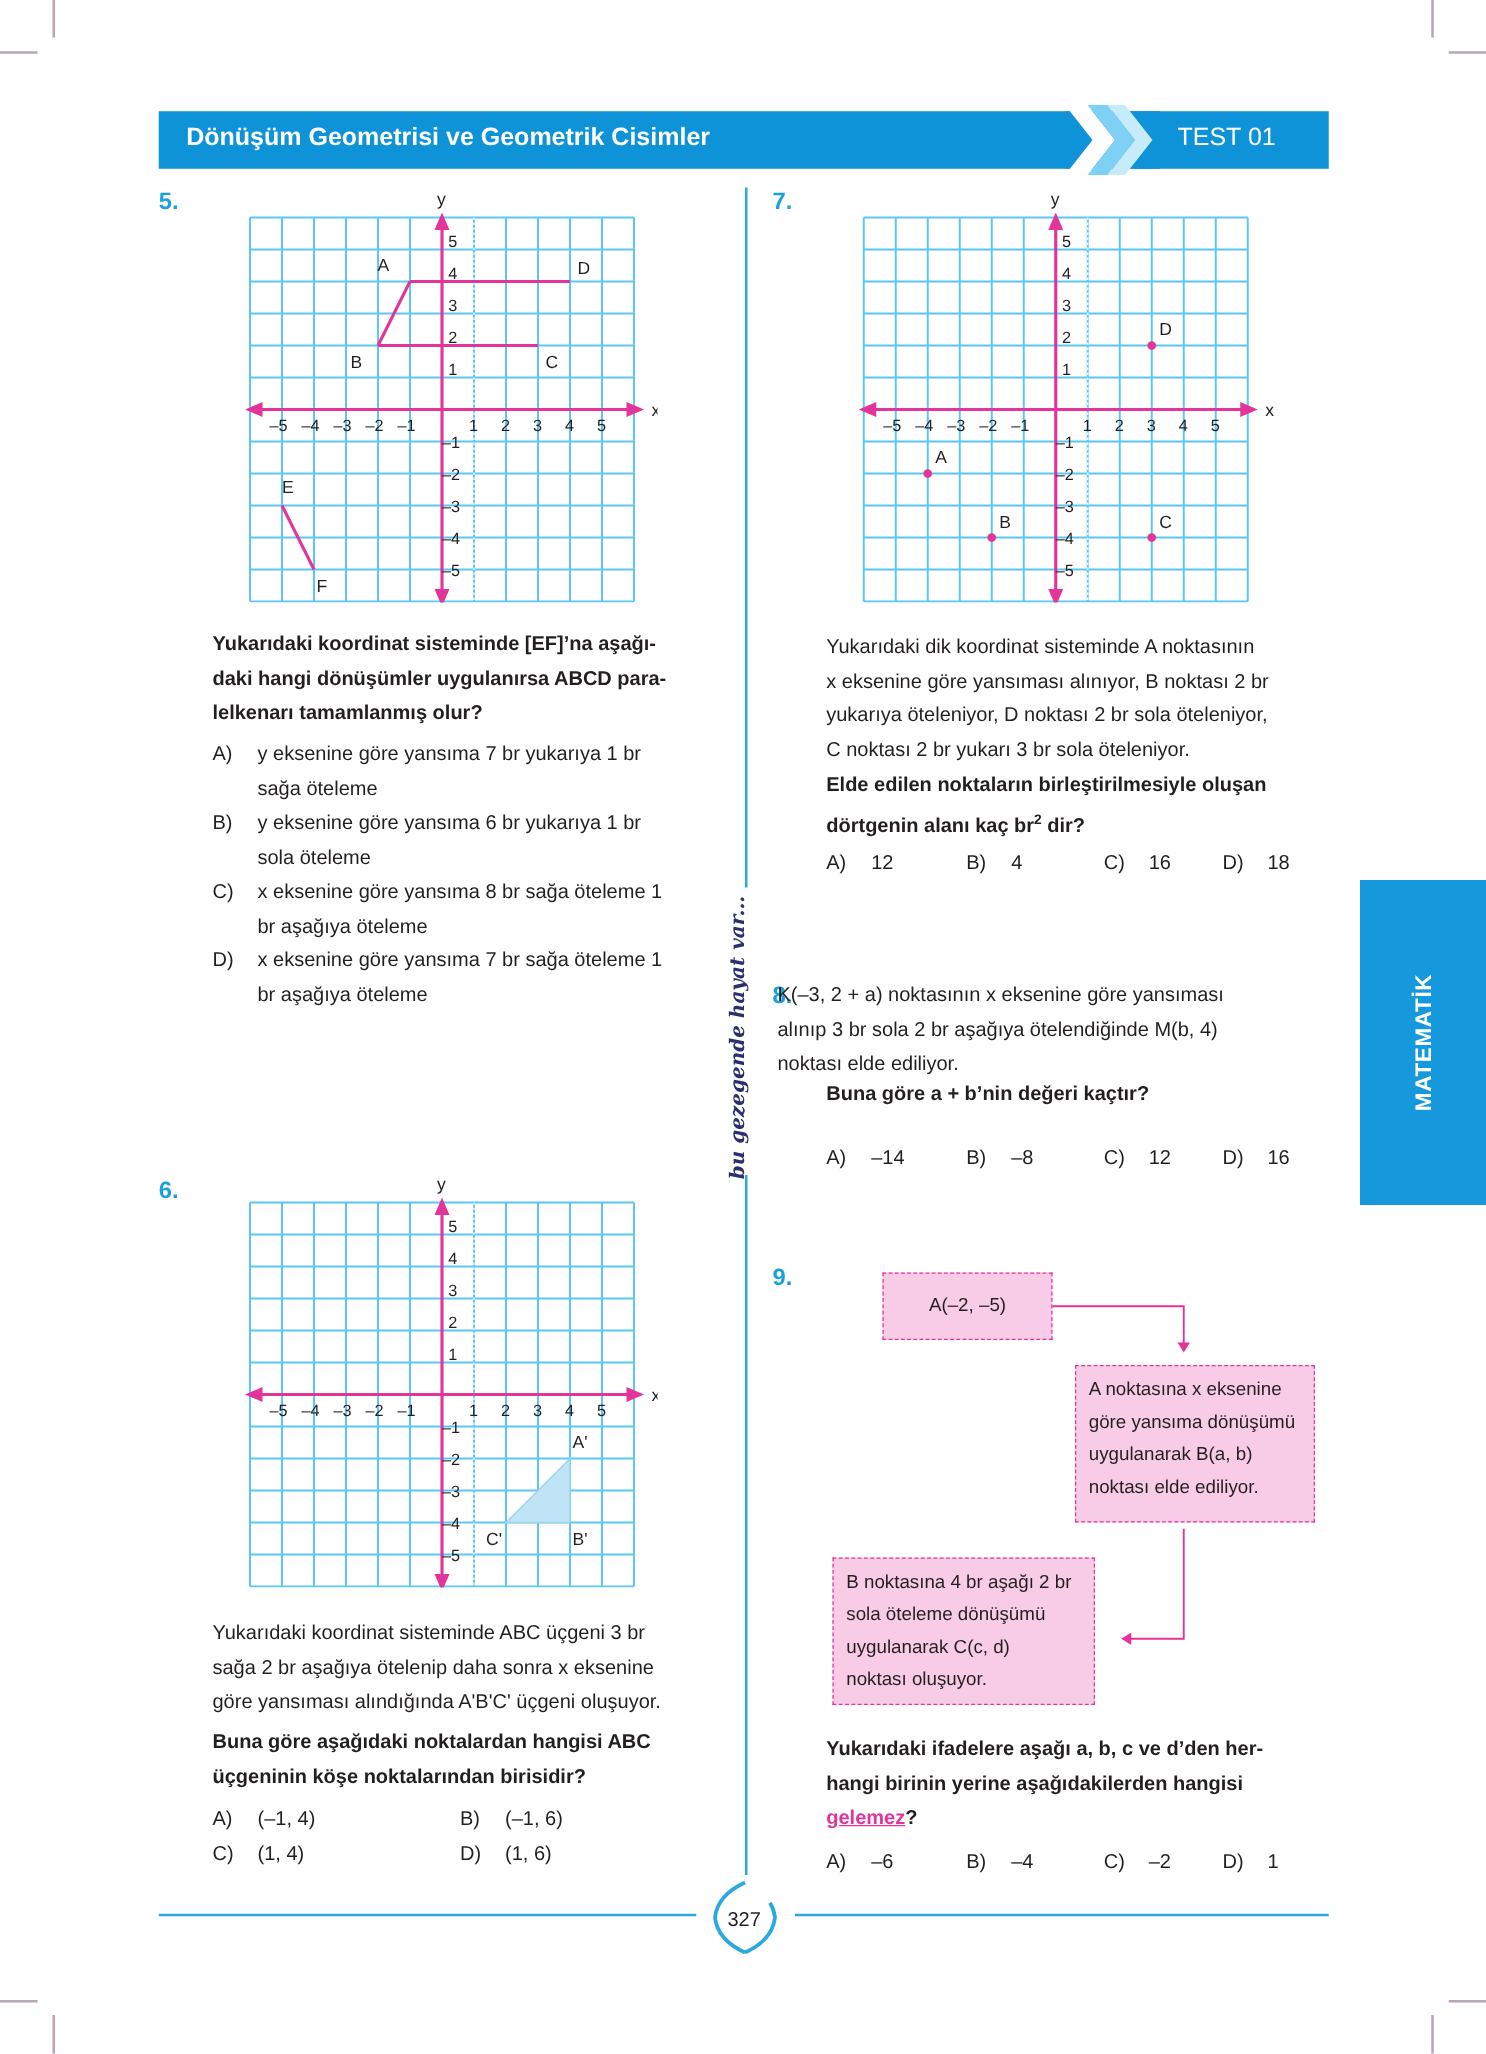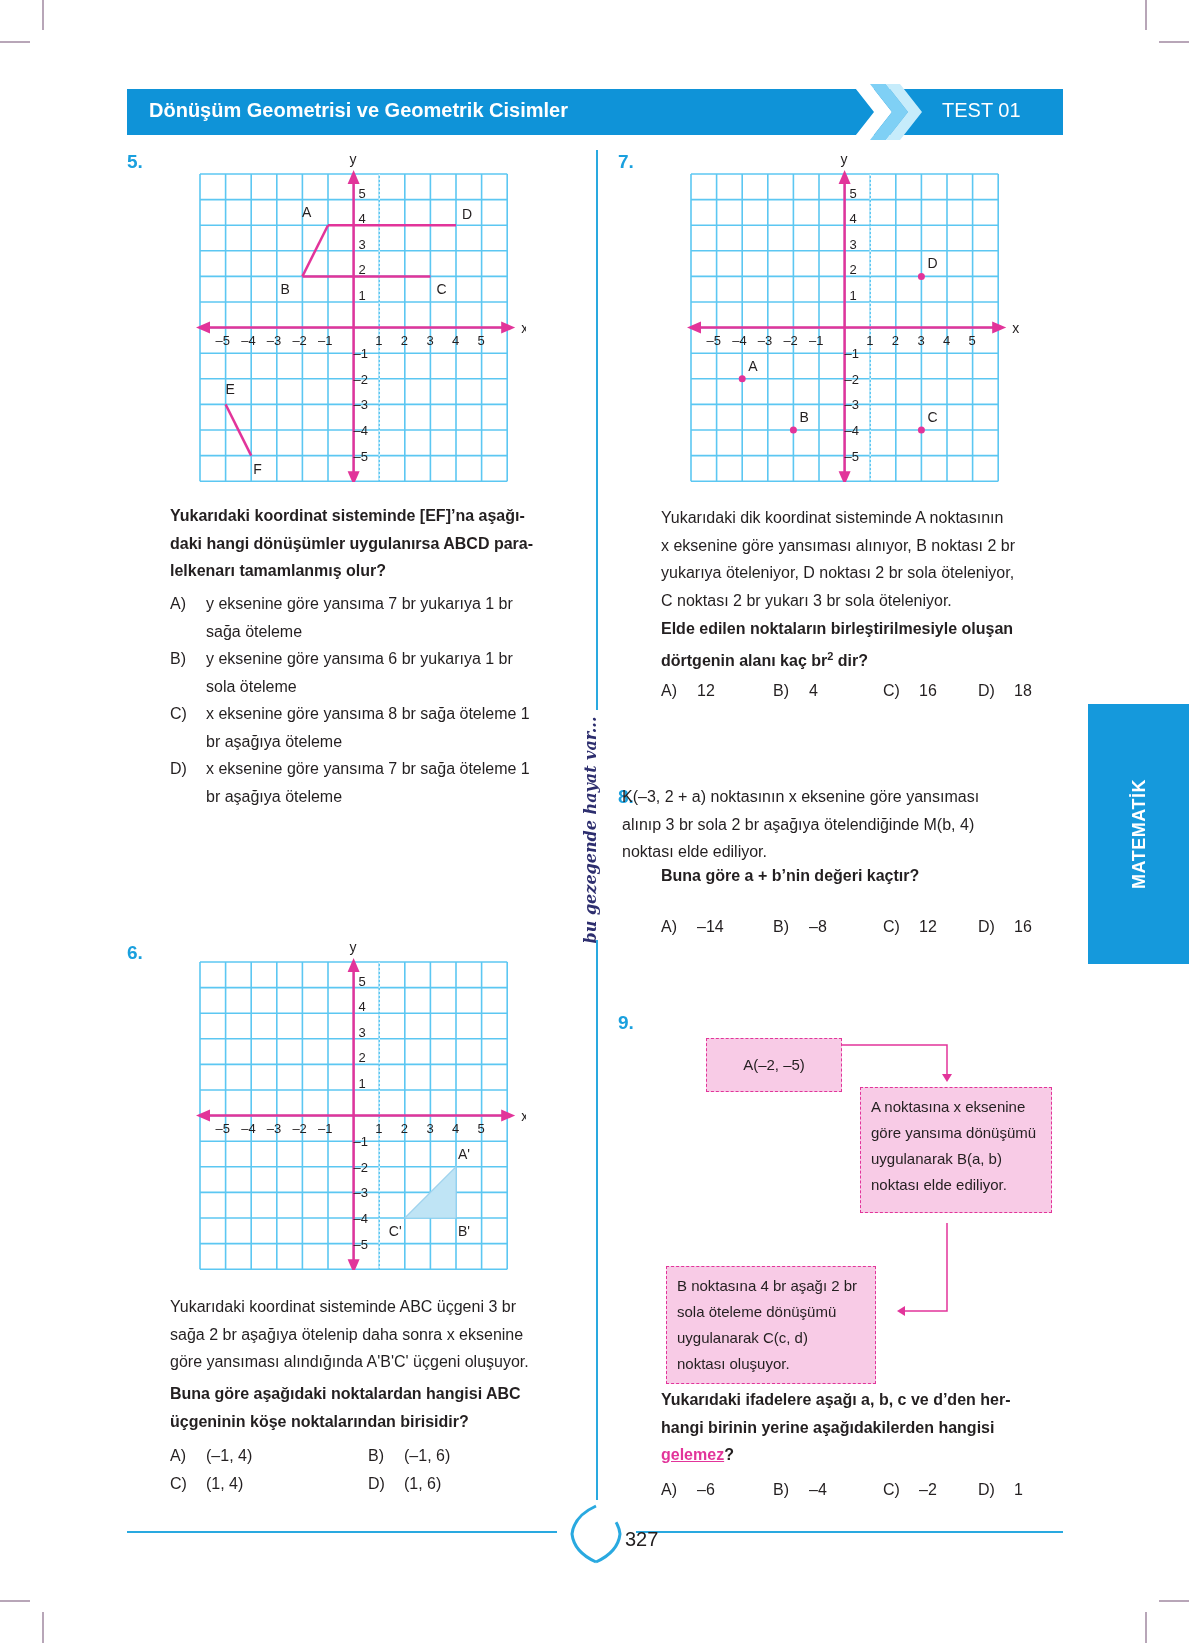--- a/index.html
+++ b/index.html
@@ -11,27 +11,27 @@
   .header-title { left: 149px; top: 99px; font-size: 20px; font-weight: bold; color: #fff; }
   .header-test { left: 942px; top: 99px; font-size: 20px; font-weight: normal; color: #fff; }
   .chevrons { left: 852px; top: 84px; width: 76px; height: 56px; }
   .qnum { font-size: 19px; font-weight: bold; color: #1aa0de; }
   .vdivider { left: 596px; width: 2px; background: #29a9e0; }
   .txt { font-size: 16px; line-height: 27.5px; }
   .bold { font-weight: bold; }
   .opt-row { display: flex; font-size: 16px; }
   .opt-letter { width: 36px; flex: none; }
   .graph { position: absolute; }
-  .pinkbox { position: absolute; background: #f8cbe6; border: 1.5px dashed #e2349a; font-size: 15px; line-height: 26px; padding: 6px 10px; margin-top: 20px; }
+  .pinkbox { position: absolute; background: #f8cbe6; border: 1.5px dashed #e2349a; font-size: 15px; line-height: 26px; padding: 6px 10px; }
   .side-tab { left: 1088px; top: 704px; width: 101px; height: 260px; background: #1599dc; }
   .side-tab-text { position: absolute; left: 50%; top: 50%; transform: translate(-50%,-50%) rotate(-90deg); color: #fff; font-weight: bold; font-size: 18px; white-space: nowrap; letter-spacing: 0.5px; }
   .slogan { left: 560px; top: 720px; width: 60px; height: 220px; }
   .slogan-text { position: absolute; left: 50%; top: 50%; transform: translate(-50%,-50%) rotate(-90deg); font-family: "DejaVu Serif", serif; font-style: italic; font-weight: bold; font-size: 16px; white-space: nowrap; color: #2d2e6e; }
   .footer-line { height: 1.5px; background: #29a9e0; }
-  .pagenum { left: 582px; top: 1528px; font-size: 20px; color: #231f20; margin-left: 43px; }
+  .pagenum { left: 582px; top: 1528px; font-size: 16px; color: #231f20; }
   .highlight { color: #e2349a; text-decoration: underline; }
 </style>
 </head>
 <body>
 
 <div class="crop" style="left:42px;top:0;width:2px;height:30px;"></div>
 <div class="crop" style="left:0;top:41px;width:30px;height:2px;"></div>
 <div class="crop" style="left:1145px;top:0;width:2px;height:30px;"></div>
 <div class="crop" style="left:1159px;top:41px;width:30px;height:2px;"></div>
 <div class="crop" style="left:42px;top:1612px;width:2px;height:31px;"></div>
@@ -362,21 +362,21 @@
       <span>12</span>
     </div>
   <div class="opt-row">
       <span class="opt-letter">D)</span>
       <span>16</span>
     </div>
 </div>
 
 <div class="abs qnum" style="left:618px;top:1012px;">9.</div>
 <div class="pinkbox" style="left:706px;top:1018px;width:136px;height:54px;text-align:center;padding-top:13px;">A(–2, –5)</div>
-<div class="pinkbox" style="left:860px;top:1067px;width:192px;height:126px;">
+<div class="pinkbox" style="left:860px;top:1092px;width:192px;height:126px;">
   <div>A noktasına x eksenine</div>
   <div>göre yansıma dönüşümü</div>
   <div>uygulanarak B(a, b)</div>
   <div>noktası elde ediliyor.</div>
 </div>
 <div class="pinkbox" style="left:666px;top:1246px;width:210px;height:118px;">
   <div>B noktasına 4 br aşağı 2 br</div>
   <div>sola öteleme dönüşümü</div>
   <div>uygulanarak  C(c, d)</div>
   <div>noktası oluşuyor.</div>

